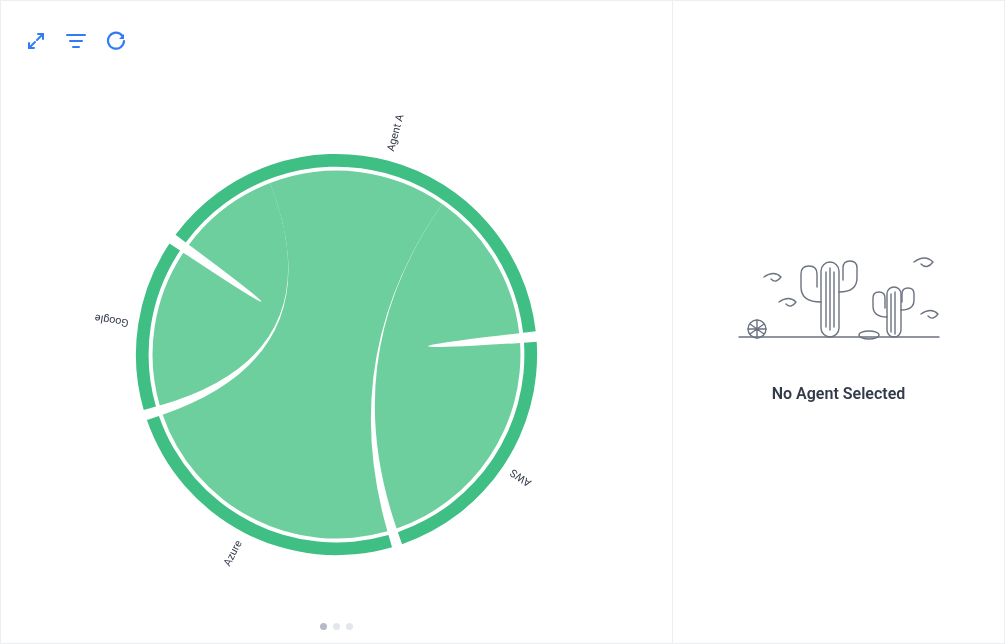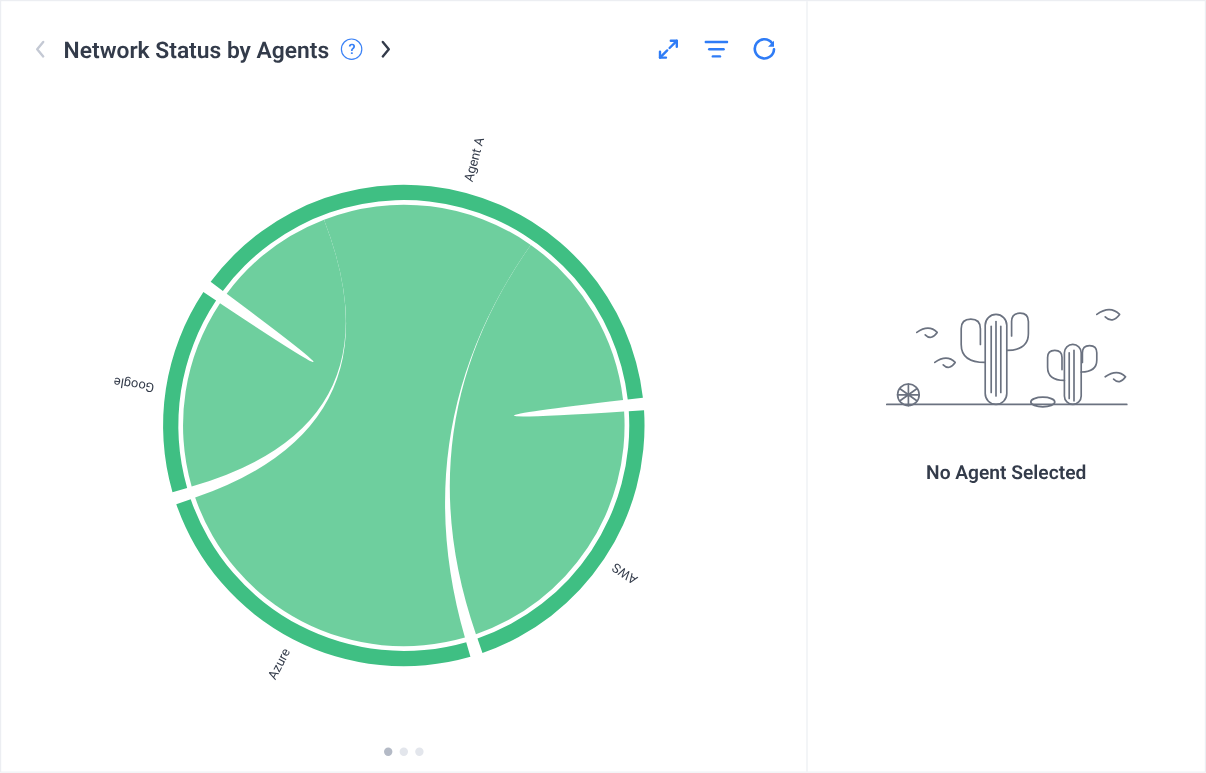--- a/index.html
+++ b/index.html
@@ -128,34 +128,20 @@
     max-width: 200px;
   }
 </style>
 </head>
 <body>
 
 <div class="container">
   <div class="main">
 
     <div class="header">
-      <div class="title-group">
-        <span class="nav-arrow">
-          <svg width="10" height="16" viewBox="0 0 10 16">
-              <path d="M7 2 L2 8 L7 14" fill="none" stroke="currentColor" stroke-width="2" stroke-linecap="round" stroke-linejoin="round"></path>
-            </svg>
-        </span>
-        <span class="page-title">Network Status by Agents</span>
-        <span class="help-circle">?</span>
-        <span class="nav-arrow fwd">
-          <svg width="10" height="16" viewBox="0 0 10 16">
-              <path d="M3 2 L8 8 L3 14" fill="none" stroke="currentColor" stroke-width="2" stroke-linecap="round" stroke-linejoin="round"></path>
-            </svg>
-        </span>
-      </div>
       <div class="actions">
         <span class="action-btn">
           <svg width="18" height="18" viewBox="0 0 18 18" fill="none" stroke="currentColor" stroke-width="2" stroke-linecap="round" stroke-linejoin="round">
             <path d="M11 2 H16 V7"></path>
               <path d="M16 2 L10 8"></path>
             <path d="M7 16 H2 V11"></path>
               <path d="M2 16 L8 10"></path>
           </svg>
         </span>
         <span class="action-btn">

